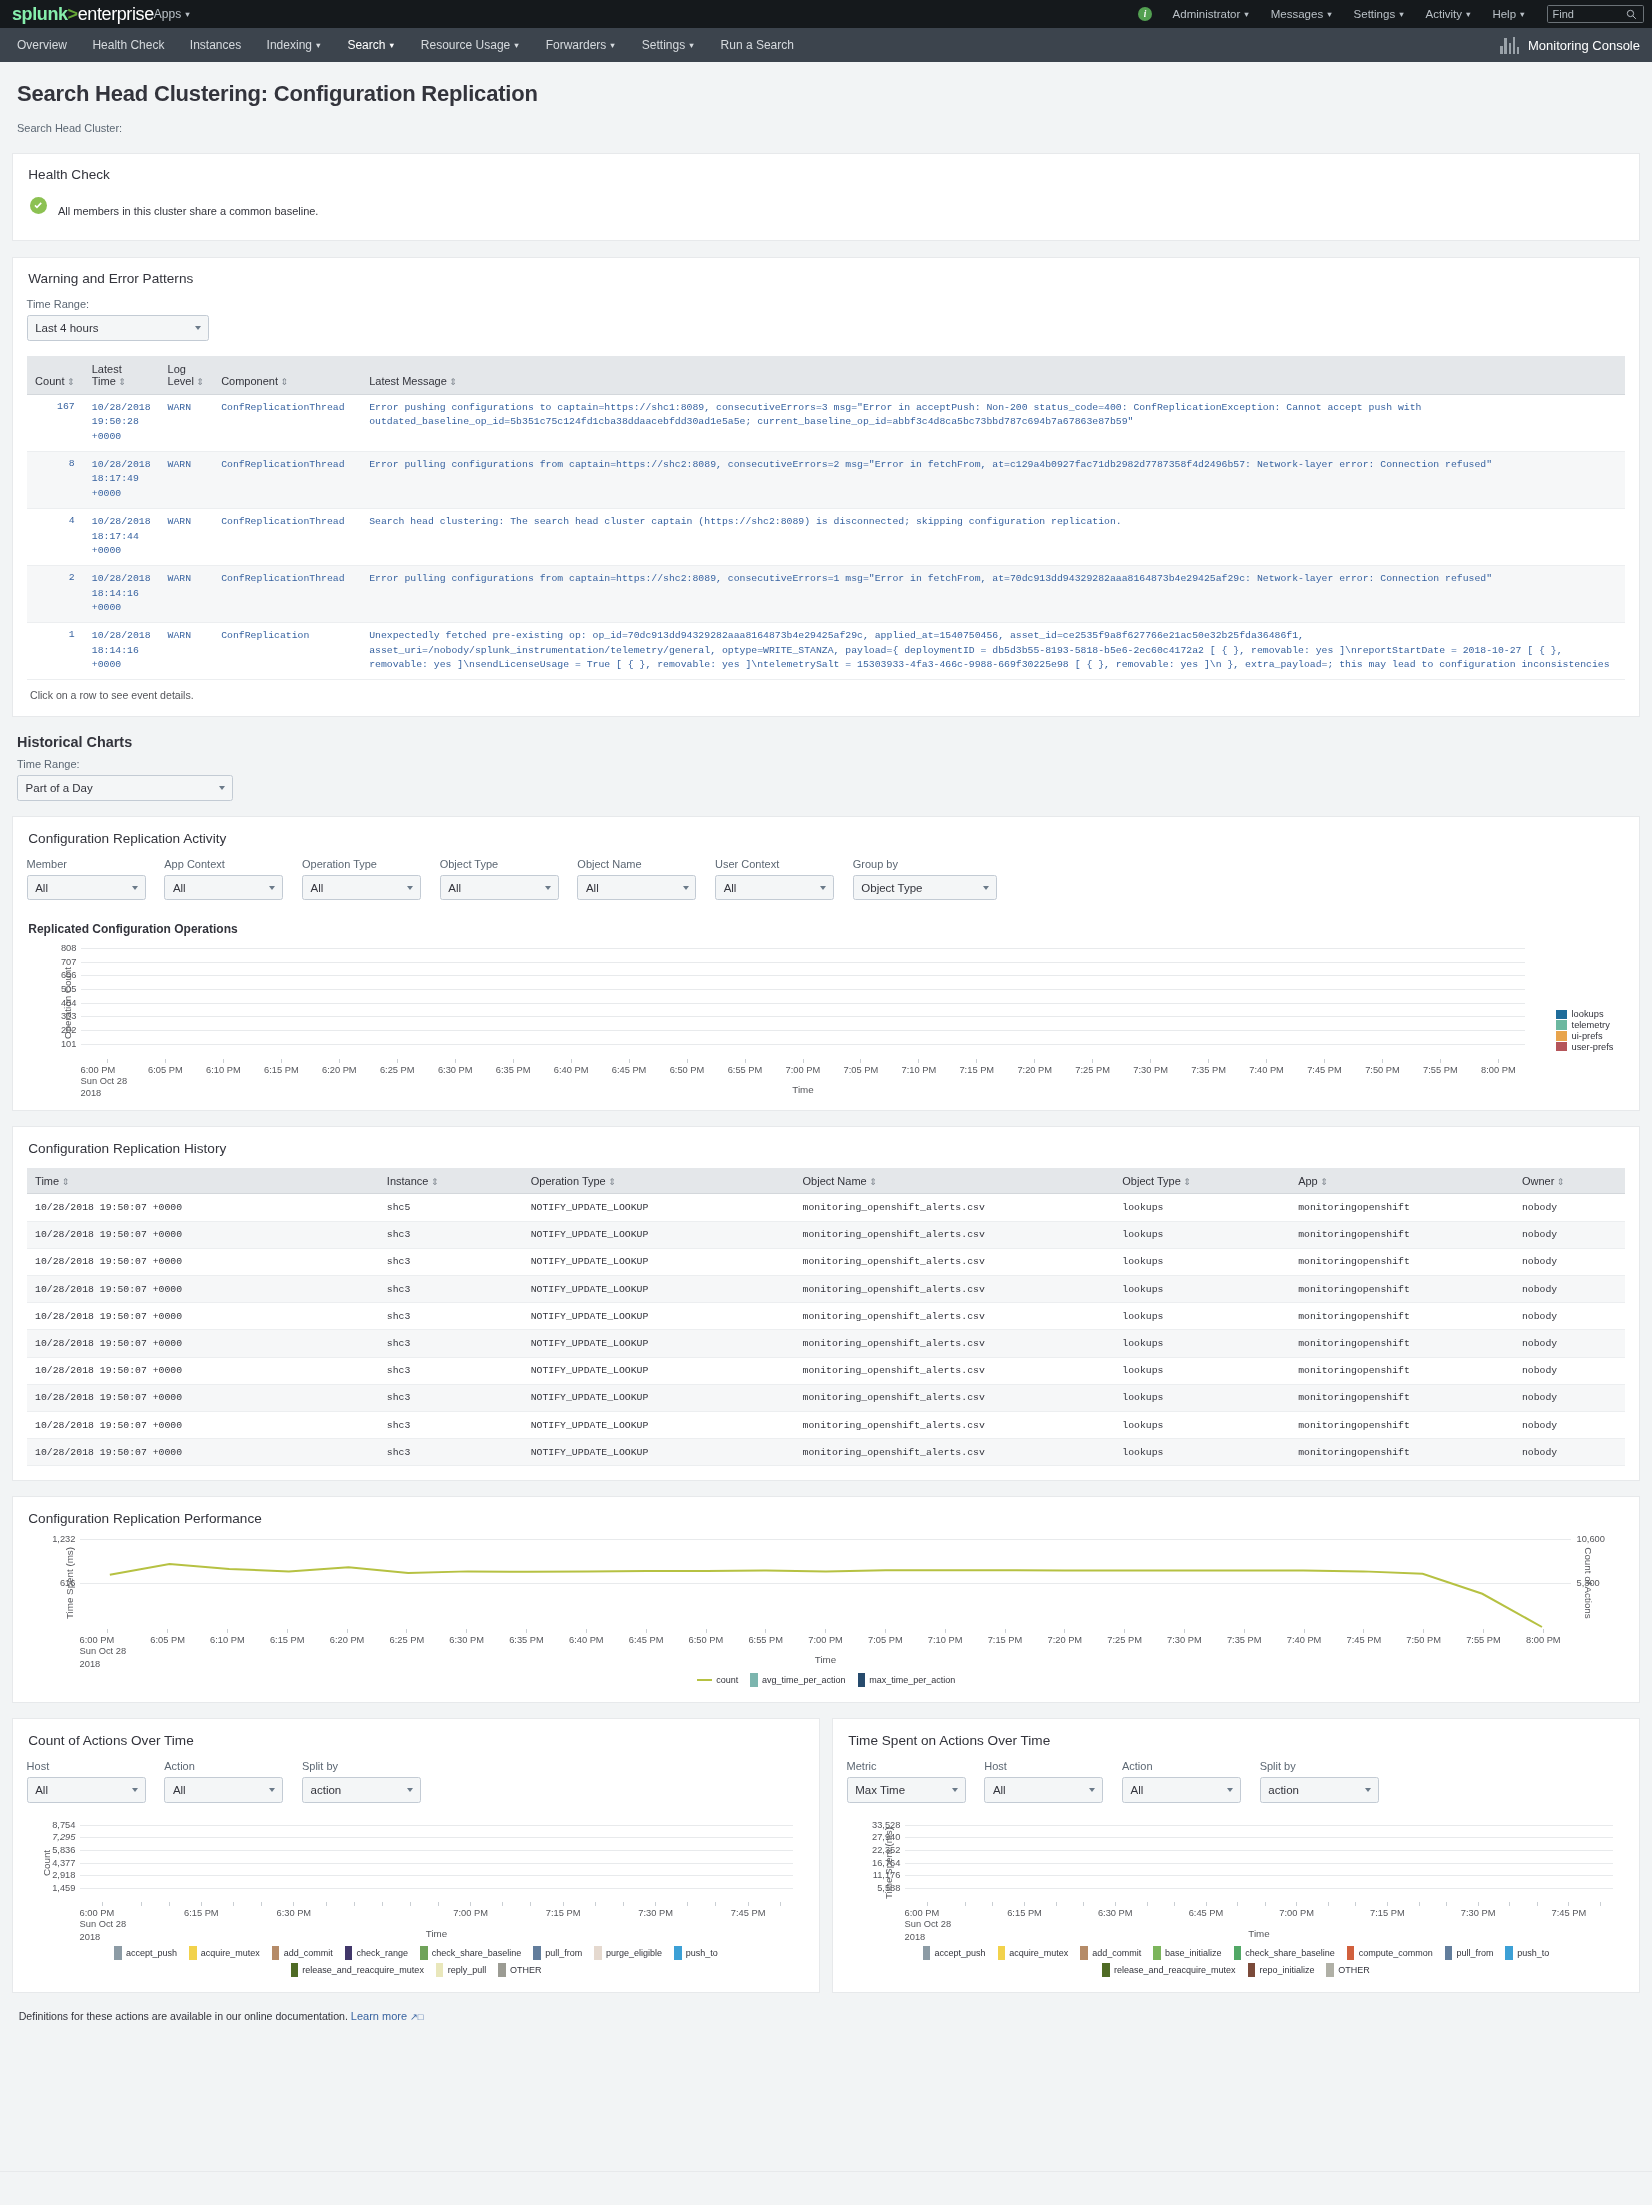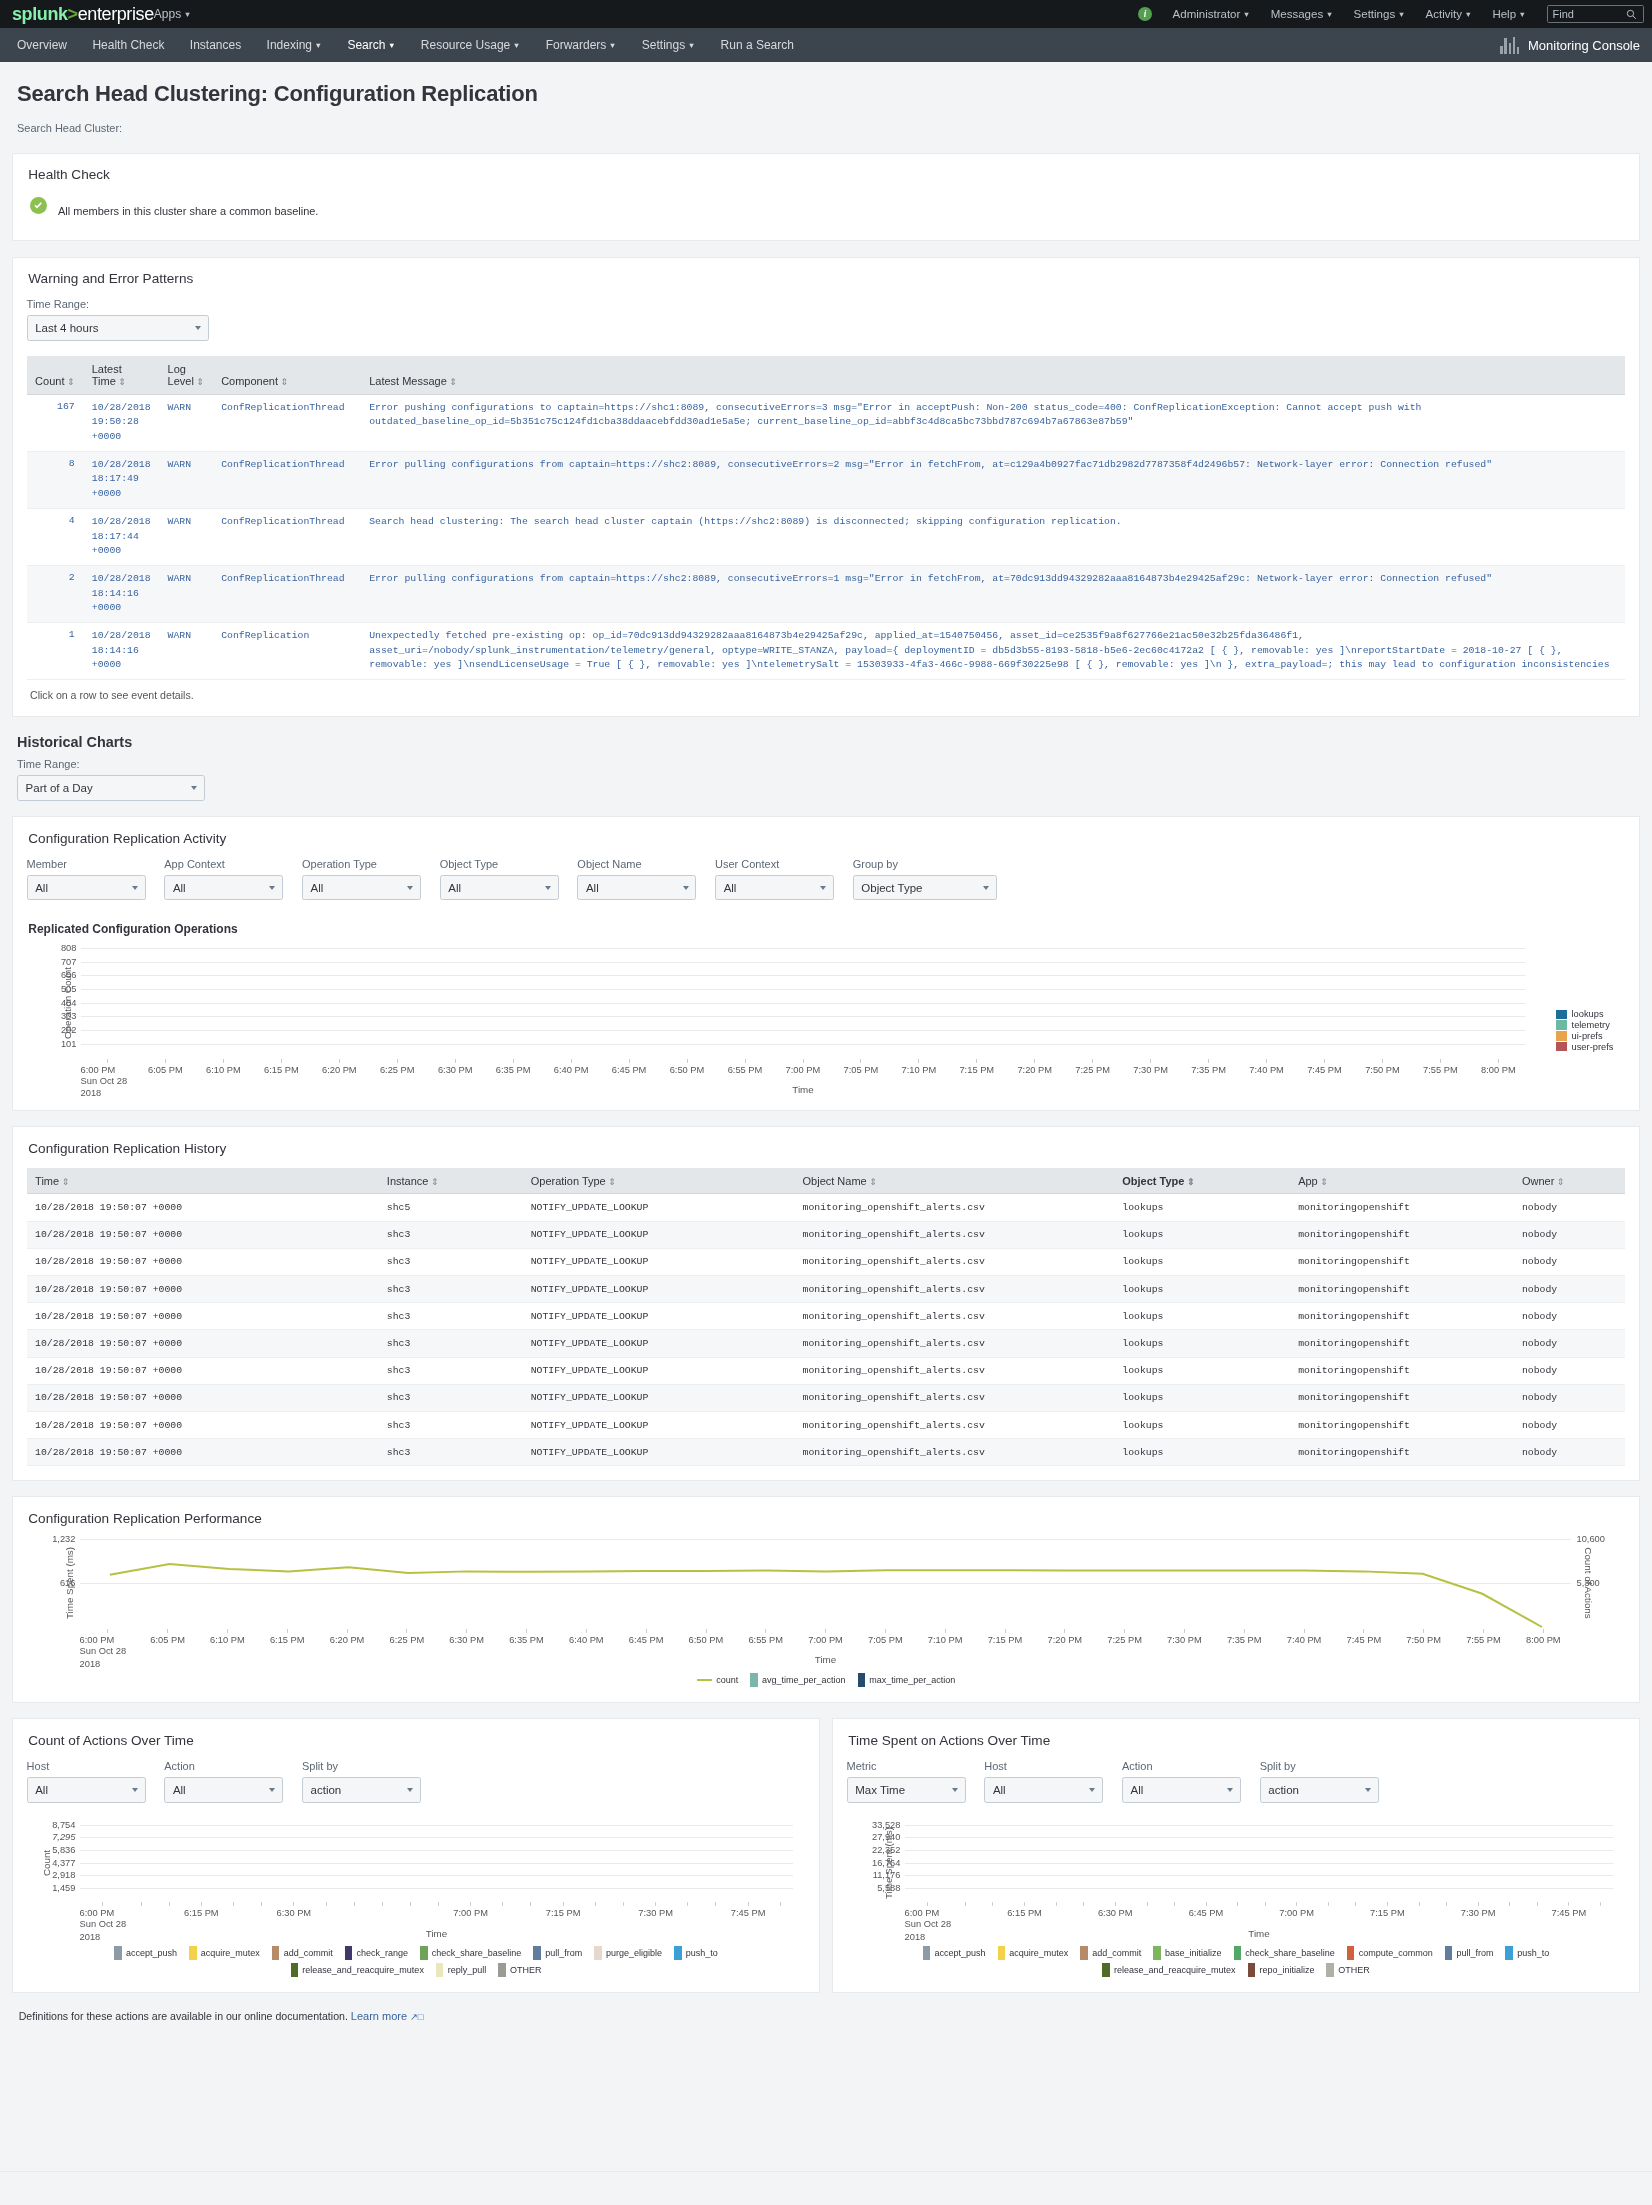--- a/index.html
+++ b/index.html
@@ -250,21 +250,21 @@
         <td class="tblue">Unexpectedly fetched pre-existing op: op_id=70dc913dd94329282aaa8164873b4e29425af29c, applied_at=1540750456, asset_id=ce2535f9a8f627766e21ac50e32b25fda36486f1, asset_uri=/nobody/splunk_instrumentation/telemetry/general, optype=WRITE_STANZA, payload={ deploymentID = db5d3b55-8193-5818-b5e6-2ec60c4172a2 [ {  }, removable: yes ]\nreportStartDate = 2018-10-27 [ {  }, removable: yes ]\nsendLicenseUsage = True [ {  }, removable: yes ]\ntelemetrySalt = 15303933-4fa3-466c-9988-669f30225e98 [ {  }, removable: yes ]\n }, extra_payload=; this may lead to configuration inconsistencies</td>
       </tr>
     </tbody>
   </table>
   <div class="hint">Click on a row to see event details.</div>
 </div>
 
 <div class="section-head">Historical Charts</div>
 <div style="padding:8.5px 17px 0 17px">
   <div class="fieldlabel">Time Range:</div>
-  <div class="fakeselect" style="width:188px">
+  <div class="fakeselect" style="width:216px">
     <span>Part of a Day</span>
     <span class="arrow"></span>
   </div>
 </div>
 
 <div class="panel">
   <div class="panel-title">Configuration Replication Activity</div>
   <div style="display:flex;gap:18.7px;margin-top:6.8px">
     <div>
       <div class="fieldlabel">Member</div>
@@ -541,21 +541,21 @@
 
 <div class="panel">
   <div class="panel-title">Configuration Replication History</div>
   <table class="hist-table">
     <thead>
         <tr id="hist-head">
           <th style="width: 22%;"><span>Time</span><span class="sorter">⇕</span></th>
           <th style="width: 9%;"><span>Instance</span><span class="sorter">⇕</span></th>
           <th style="width: 17%;"><span>Operation Type</span><span class="sorter">⇕</span></th>
           <th style="width: 20%;"><span>Object Name</span><span class="sorter">⇕</span></th>
-          <th style="width: 11%; font-weight: bold;"><span>Object Type</span><span class="sorter">⇕</span></th>
+          <th style="width: 11%;"><span>Object Type</span><span class="sorter">⇕</span></th>
           <th style="width: 14%;"><span>App</span><span class="sorter">⇕</span></th>
           <th style="width: 7%;"><span>Owner</span><span class="sorter">⇕</span></th>
         </tr>
       </thead>
     <tbody id="hist-body">
         <tr>
           <td>10/28/2018 19:50:07 +0000</td>
           <td>shc5</td>
           <td>NOTIFY_UPDATE_LOOKUP</td>
           <td>monitoring_openshift_alerts.csv</td>

